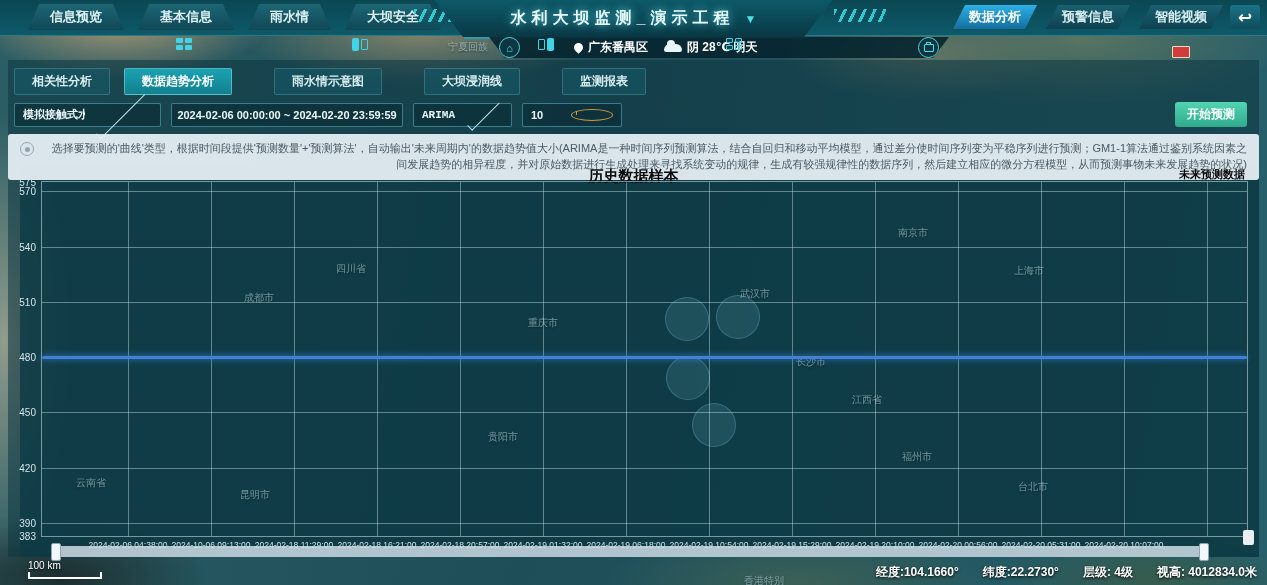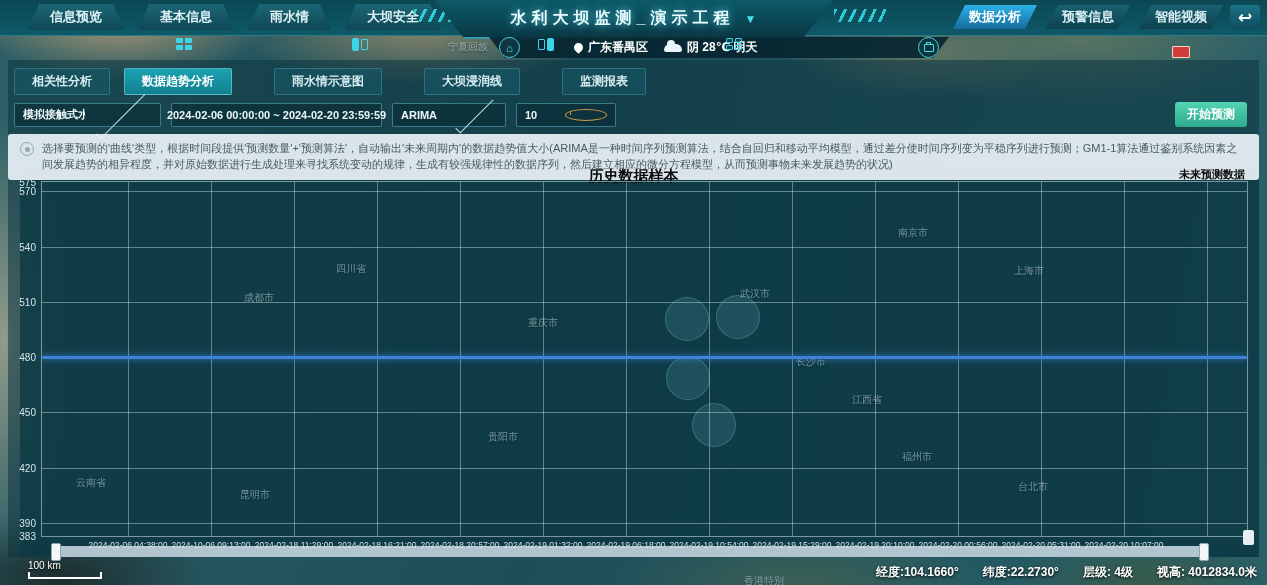--- a/index.html
+++ b/index.html
@@ -71,33 +71,33 @@
   .ctl{box-sizing:border-box;height:24px;border:1px solid rgba(95,185,205,.55);background:rgba(8,42,52,.6);
     color:#ecf6f8;font-size:11px;font-weight:bold;display:flex;align-items:center;padding:0 8px;border-radius:2px;cursor:pointer;}
   .sel-station{width:147px;margin-right:10px;}
   .sel-station span,.sel-algo span{flex:1;overflow:hidden;white-space:nowrap;}
   .chev{width:6px;height:6px;border-left:1.5px solid #bfe3ea;border-bottom:1.5px solid #bfe3ea;
     transform:rotate(-45deg);margin-left:4px;flex:none;}
   .range-group{display:flex;height:24px;border:1px solid rgba(95,185,205,.55);border-radius:2px;margin-right:10px;}
   .rbtn{width:35px;text-align:center;line-height:22px;font-size:11px;font-weight:bold;color:#d6e8ec;cursor:pointer;}
   .rbtn + .rbtn{border-left:1px solid rgba(95,185,205,.45);}
   .rbtn.active{color:#2fd0b5;}
-  .date-input{width:211px;justify-content:center;margin-right:10px;white-space:nowrap;}
-  .sel-algo{width:114px;margin-right:10px;}
+  .date-input{width:232px;justify-content:center;margin-right:10px;white-space:nowrap;}
+  .sel-algo{width:99px;margin-right:10px;font-family:Liberation Mono, monospace;}
   .count-input{width:100px;}
   .count-input span{flex:1;}
   .clock-icon{width:10px;height:10px;border:1.5px solid #cf9b3f;border-radius:50%;position:relative;flex:none;}
   .clock-icon::before{content:"";position:absolute;left:3.5px;top:1.5px;width:1.5px;height:3.5px;background:#cf9b3f;}
   .start-btn{position:absolute;right:6px;top:0;height:25px;line-height:25px;padding:0 12px;border-radius:3px;
     background:linear-gradient(#52d4b2,#2fab8d);color:#fff;font-size:12px;font-weight:bold;cursor:pointer;}
   .info-box{position:absolute;left:0;top:74px;right:0;background:rgba(233,242,248,.93);border-radius:3px;
     padding:6px 12px 8px 12px;display:flex;gap:8px;box-sizing:border-box;}
   .info-icon{width:12px;height:12px;border:1.5px solid #93a6b0;border-radius:50%;flex:none;margin-top:2px;position:relative;}
   .info-icon::before{content:"";position:absolute;left:3.5px;top:3.5px;width:5px;height:5px;border-radius:50%;background:#93a6b0;}
-  .info-text{font-size:11px;line-height:16px;color:#4a5a62;}
+  .info-text{font-size:11px;line-height:16px;color:#4a5a62;text-align:right;}
   
   .chart-title{position:absolute;left:0;right:0;top:167px;text-align:center;font-size:15px;font-weight:bold;color:#0a0a0a;z-index:4;}
   .chart-right-label{position:absolute;right:22px;top:167px;font-size:11px;font-weight:bold;color:#0a0a0a;z-index:4;}
   .plot{position:absolute;left:41px;top:181px;width:1205px;height:354px;z-index:4;
     border:1px solid rgba(210,232,238,.55);box-sizing:content-box;}
   .hgrid{position:absolute;left:0;right:0;height:1px;background:rgba(215,235,240,.42);}
   .vgrid{position:absolute;top:0;bottom:0;width:1px;background:rgba(215,235,240,.42);}
   .ylab{position:absolute;left:-38px;width:32px;text-align:right;transform:translateY(-50%);
     font-size:10px;color:#d4e4e8;}
   .xlab{position:absolute;top:358px;transform:translateX(-50%);font-size:8.5px;color:#cfe0e4;white-space:nowrap;}

